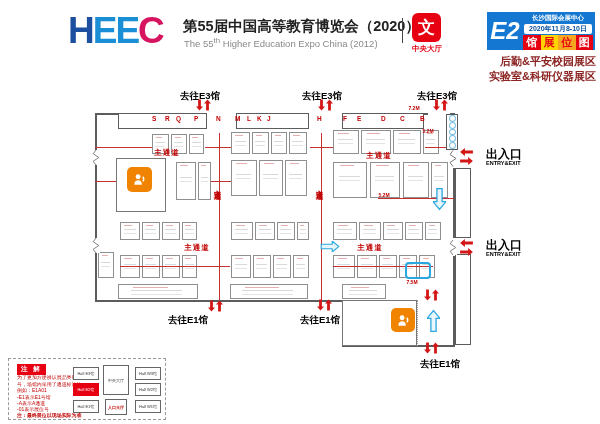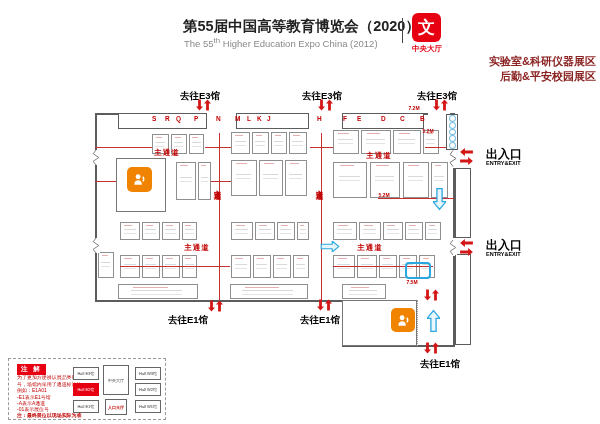--- a/index.html
+++ b/index.html
@@ -75,28 +75,42 @@
   .hall span{font-size:8px;color:#333;transform:scale(0.5);white-space:nowrap;}
   .hall.hot{background:#e60012;border-color:#e60012;}
   .hall.hot span{color:#fff;}
   .hall.entr span{color:#c00000;font-weight:bold;}
 </style>
 </head>
 <body>
 
 <div id="stage">
 
+  <div id="logo"><span style="color: rgb(28, 79, 160);">H</span><span style="color: rgb(26, 143, 214);">E</span><span style="color: rgb(26, 143, 214);">E</span><span style="color: rgb(214, 20, 95);">C</span></div>
   <div id="title-cn">第55届中国高等教育博览会（2020）</div>
   <div id="title-en"><span>The 55</span><sup>th</sup><span> Higher Education Expo China (2012)</span></div>
   <div id="hdr-divider"></div>
   <div id="seal">文</div>
   <div id="seal-name">中央大厅</div>
+  <div id="badge">
+    <div id="badge-e2">E2</div>
+    <div id="badge-right">
+      <div id="badge-venue">长沙国际会展中心</div>
+      <div id="badge-dates">2020年11月8-10日</div>
+      <div id="badge-map">
+          <div style="background: rgb(230, 0, 18); color: rgb(255, 255, 255);">馆</div>
+          <div style="background: rgb(255, 212, 0); color: rgb(230, 0, 18);">展</div>
+          <div style="background: rgb(247, 165, 32); color: rgb(230, 0, 18);">位</div>
+          <div style="background: rgb(230, 0, 18); color: rgb(255, 255, 255);">图</div>
+        </div>
+    </div>
+  </div>
   <div id="zones">
+    <div>后勤&amp;平安校园展区</div>
     <div>实验室&amp;科研仪器展区</div>
-    <div>后勤&amp;平安校园展区</div>
   </div>
 
   <div id="floorplan">
       <div class="wall" style="left: 95px; top: 113px; width: 25px; height: 2px;"></div>
       <div class="wall" style="left: 424px; top: 113px; width: 4px; height: 2px;"></div>
       <div class="wall" style="left: 450px; top: 113px; width: 5px; height: 2px;"></div>
       <div class="wall" style="left: 95px; top: 113px; width: 2px; height: 37px;"></div>
       <div class="wall" style="left: 95px; top: 164px; width: 2px; height: 74px;"></div>
       <div class="wall" style="left: 95px; top: 252px; width: 2px; height: 50px;"></div>
       <div class="wall" style="left: 95px; top: 300px; width: 247px; height: 2px;"></div>

